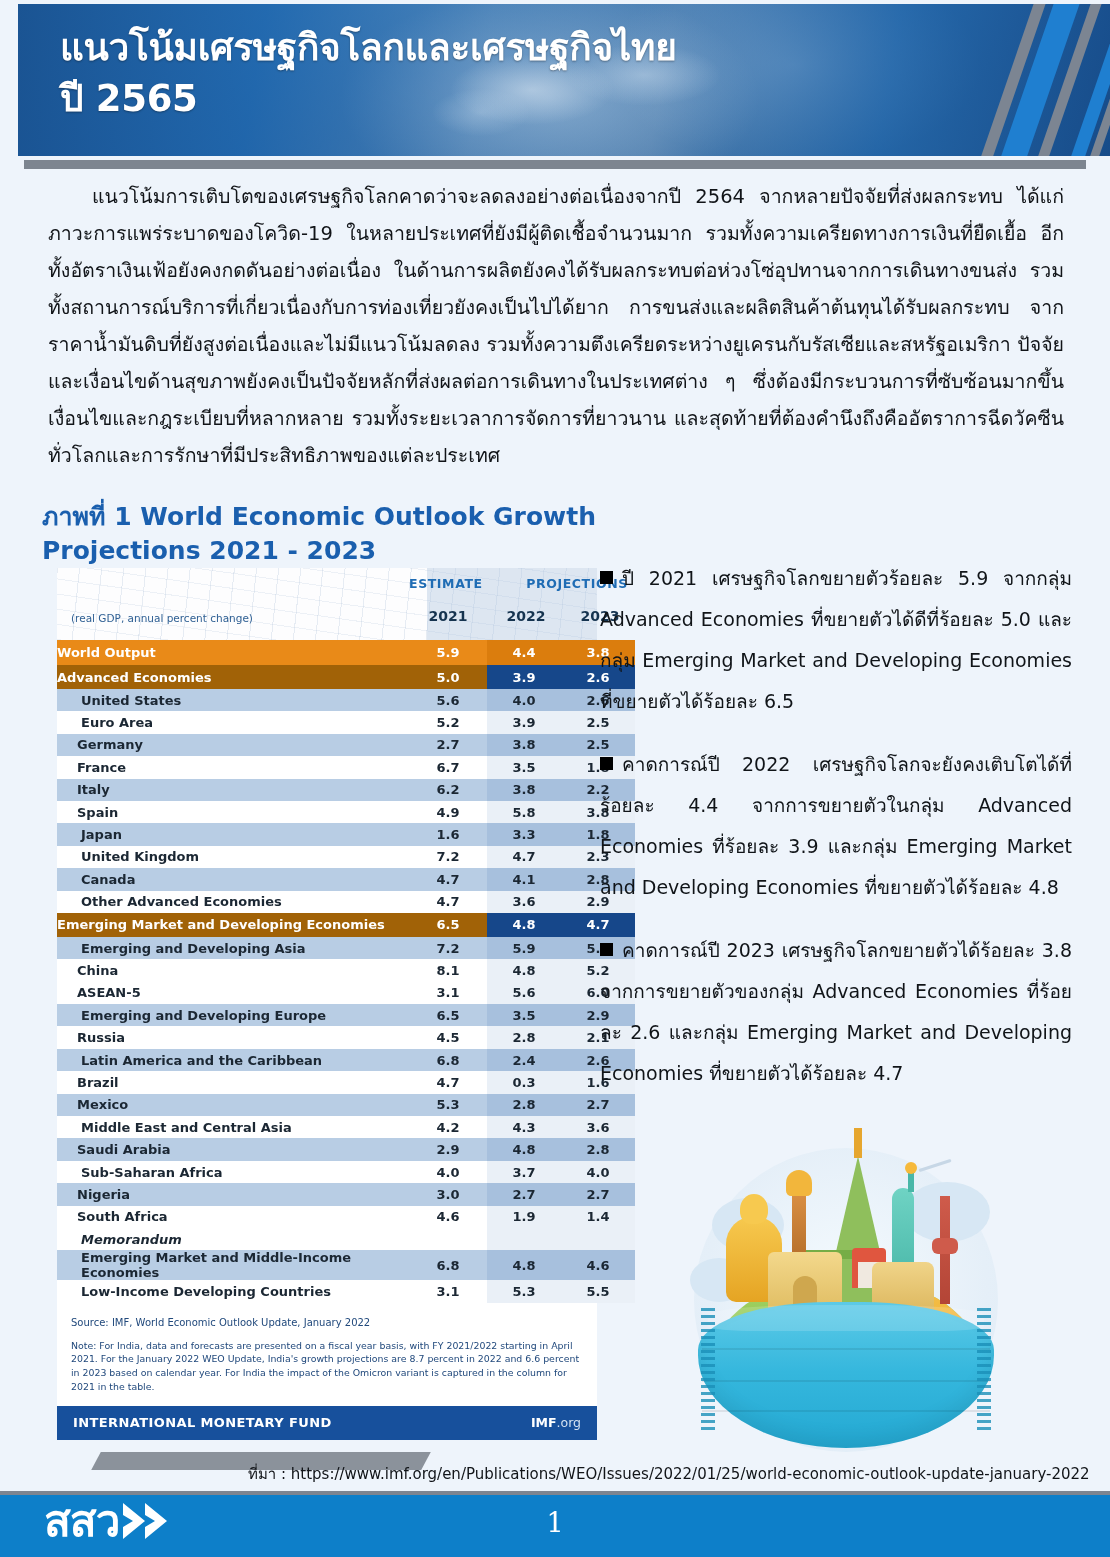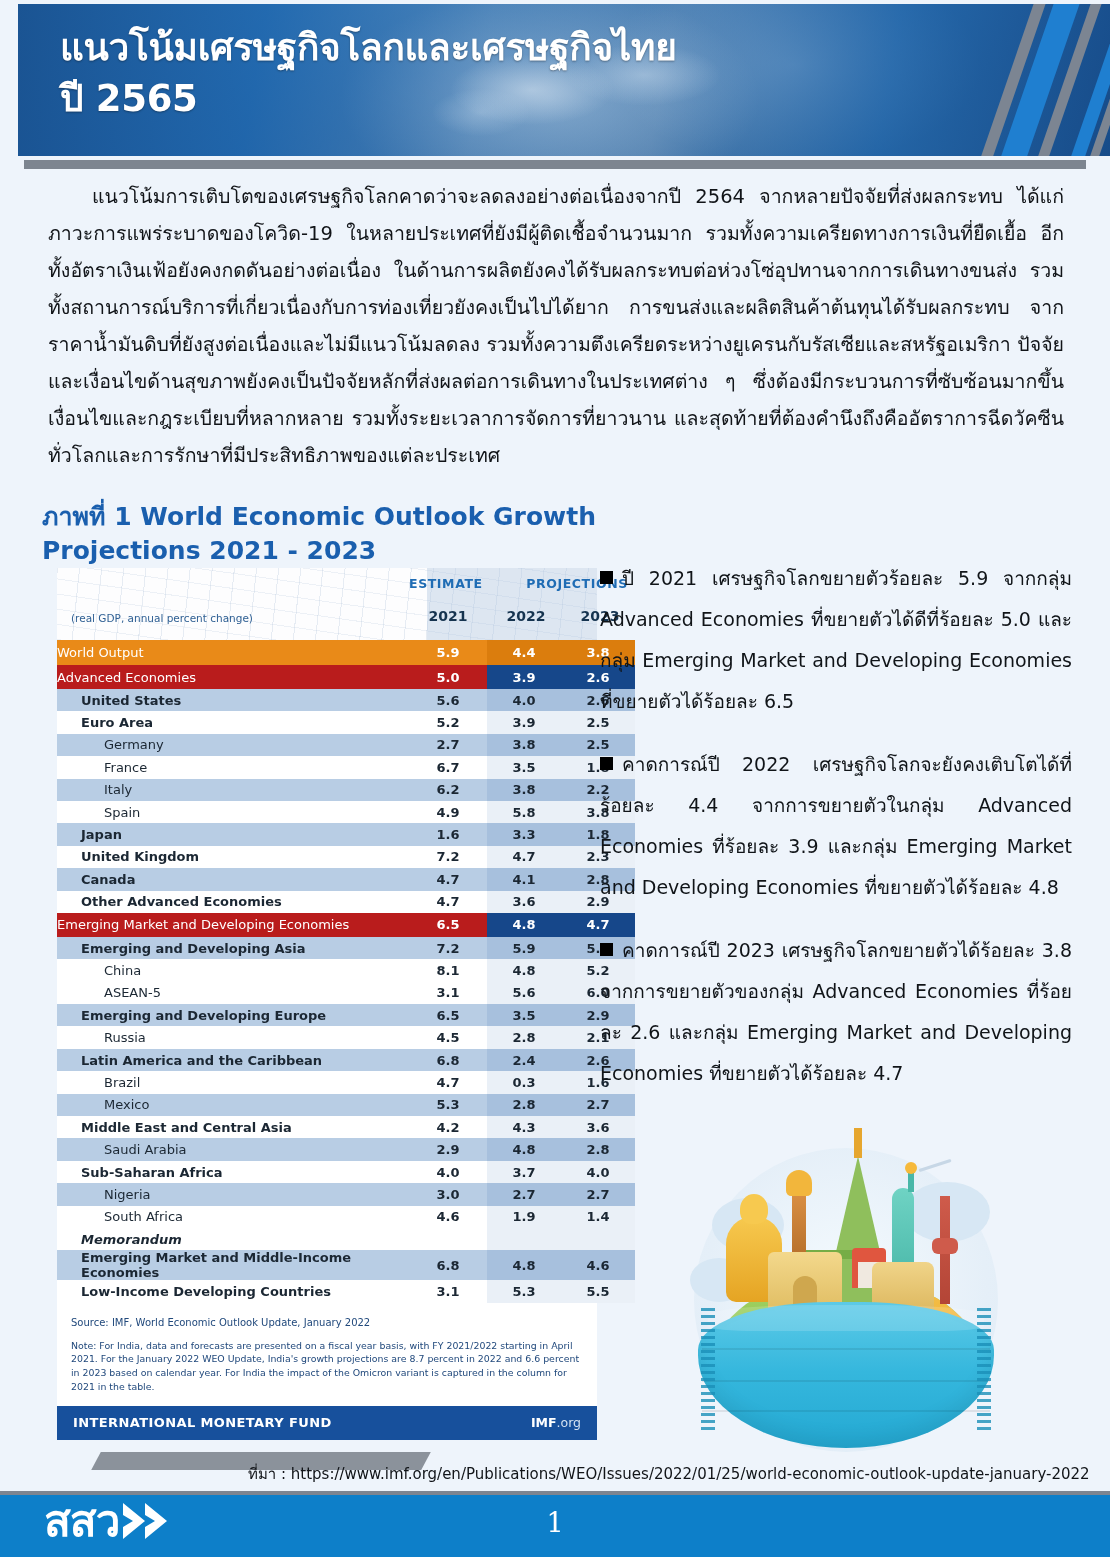--- a/index.html
+++ b/index.html
@@ -159,33 +159,33 @@
     color: #1b2733;
     height: 22.4px;
     padding: 0;
     vertical-align: middle;
   }
   td.lbl { padding-left: 14px; width: 352px; }
   td.v21 { width: 78px;  text-align: center; font-weight: bold; }
   td.v22 { width: 74px;  text-align: center; font-weight: bold; background: rgba(176,198,223,.30); }
   td.v23 { width: 74px;  text-align: center; font-weight: bold; background: rgba(176,198,223,.30); }
 
-  tr.lvl0 td.lbl { font-weight: normal; margin-top: 16px; }
+  tr.lvl0 td.lbl { font-weight: bold; margin-top: 16px; }
   tr.lvl1 td.lbl { padding-left: 24px; font-weight: bold; }
-  tr.lvl2 td.lbl { padding-left: 47px; font-weight: normal; margin-top: 16px; }
+  tr.lvl2 td.lbl { padding-left: 20px; font-weight: bold; margin-top: 16px; }
   tr.memo td.lbl { padding-left: 24px; font-style: italic; font-weight: bold; }
 
   tr.band-white td { background: #ffffff; }
   tr.band-white td.v22, tr.band-white td.v23 { background: #eaf0f7; }
   tr.band-blue  td { background: #b8cde4; }
   tr.band-blue  td.v22, tr.band-blue td.v23 { background: #a7c0dd; }
 
   tr.row-world td { background: #e98a18; color: #ffffff; font-weight: bold; height: 25px; }
   tr.row-world td.v22, tr.row-world td.v23 { background: #db7d0d; }
-  tr.row-navy td { background: #b91c1c; color: #ffffff; font-weight: bold; height: 24px; }
+  tr.row-navy td { background: #a16207; color: #ffffff; font-weight: bold; height: 24px; }
   tr.row-navy td.v22, tr.row-navy td.v23 { background: #16478a; }
 
   .imf-notes {
     padding: 14px 14px 12px 14px;
     background: #ffffff;
   }
   .note-source {
     font-size: 10px;
     color: #21497c;
     margin-bottom: 11px;

